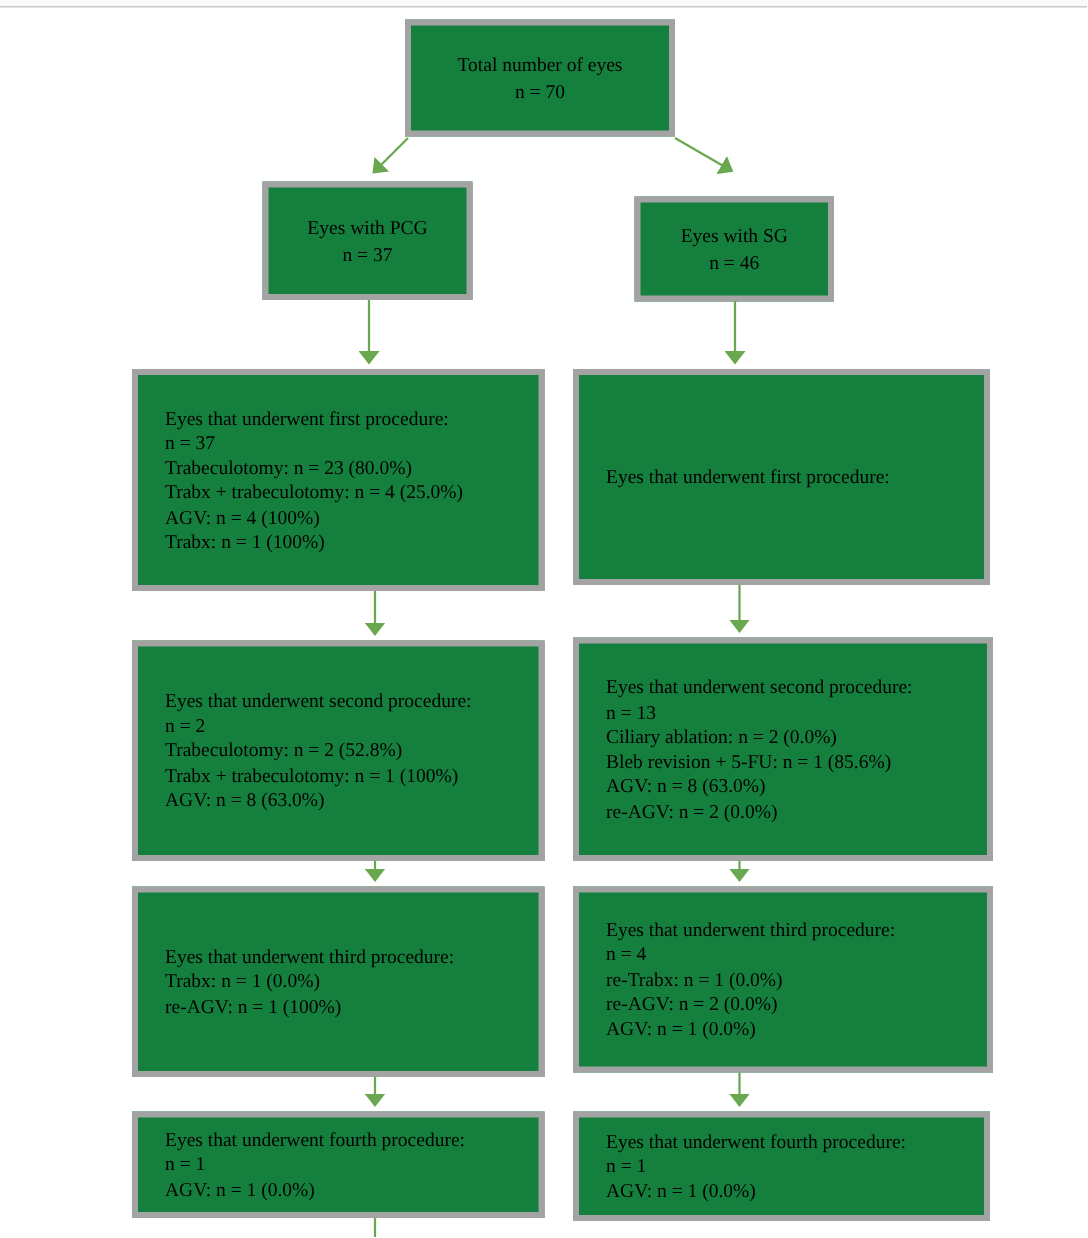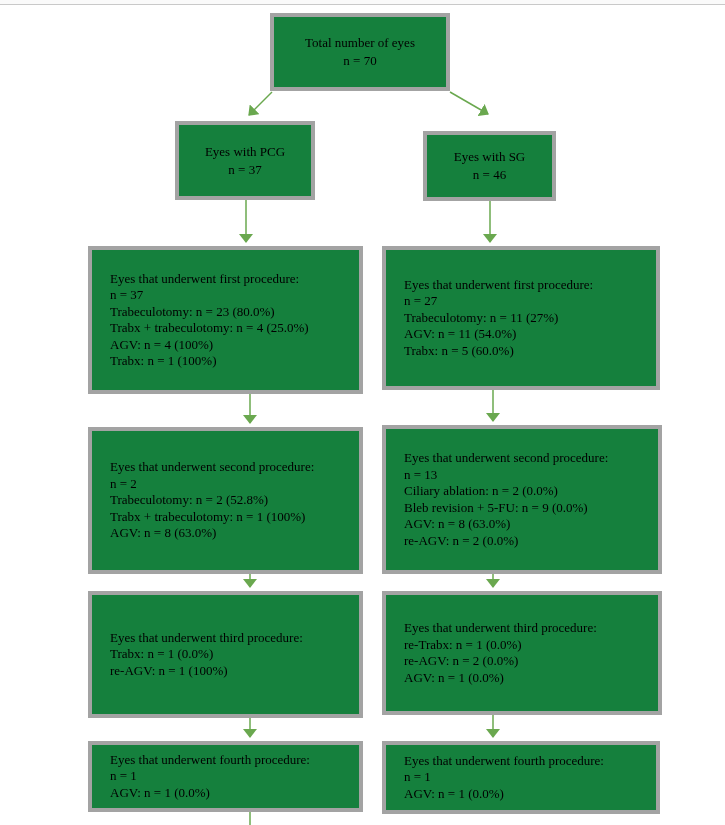--- a/index.html
+++ b/index.html
@@ -107,60 +107,55 @@
         <div>n = 37</div>
         <div>Trabeculotomy: n = 23 (80.0%)</div>
         <div>Trabx + trabeculotomy: n = 4 (25.0%)</div>
         <div>AGV: n = 4 (100%)</div>
         <div>Trabx: n = 1 (100%)</div>
       </div>
   </div>
 
   <div id="box-r1" class="box step-box">
     <div>Eyes that underwent first procedure:</div>
-    <div>
-        <div>n = 27</div>
-        <div>Trabeculotomy: n = 11 (27%)</div>
-        <div>AGV: n = 11 (54.0%)</div>
-        <div>Trabx: n = 5 (60.0%)</div>
-      </div>
   </div>
 
   <div id="box-l2" class="box step-box">
     <div>Eyes that underwent second procedure:</div>
     <div>
         <div>n = 2</div>
         <div>Trabeculotomy: n = 2 (52.8%)</div>
         <div>Trabx + trabeculotomy: n = 1 (100%)</div>
         <div>AGV: n = 8 (63.0%)</div>
       </div>
   </div>
 
   <div id="box-r2" class="box step-box">
     <div>Eyes that underwent second procedure:</div>
     <div>
         <div>n = 13</div>
         <div>Ciliary ablation: n = 2 (0.0%)</div>
-        <div>Bleb revision + 5-FU: n = 9 (0.0%)</div>
+        <div>Bleb revision + 5-FU: n = 1 (85.6%)</div>
         <div>AGV: n = 8 (63.0%)</div>
         <div>re-AGV: n = 2 (0.0%)</div>
       </div>
   </div>
 
   <div id="box-l3" class="box step-box">
     <div>Eyes that underwent third procedure:</div>
     <div>
         <div>Trabx: n = 1 (0.0%)</div>
         <div>re-AGV: n = 1 (100%)</div>
       </div>
   </div>
 
   <div id="box-r3" class="box step-box">
     <div>Eyes that underwent third procedure:</div>
     <div>
+        <div>n = 4</div>
         <div>re-Trabx: n = 1 (0.0%)</div>
         <div>re-AGV: n = 2 (0.0%)</div>
         <div>AGV: n = 1 (0.0%)</div>
       </div>
   </div>
 
   <div id="box-l4" class="box step-box">
     <div>Eyes that underwent fourth procedure:</div>
     <div>
         <div>n = 1</div>

